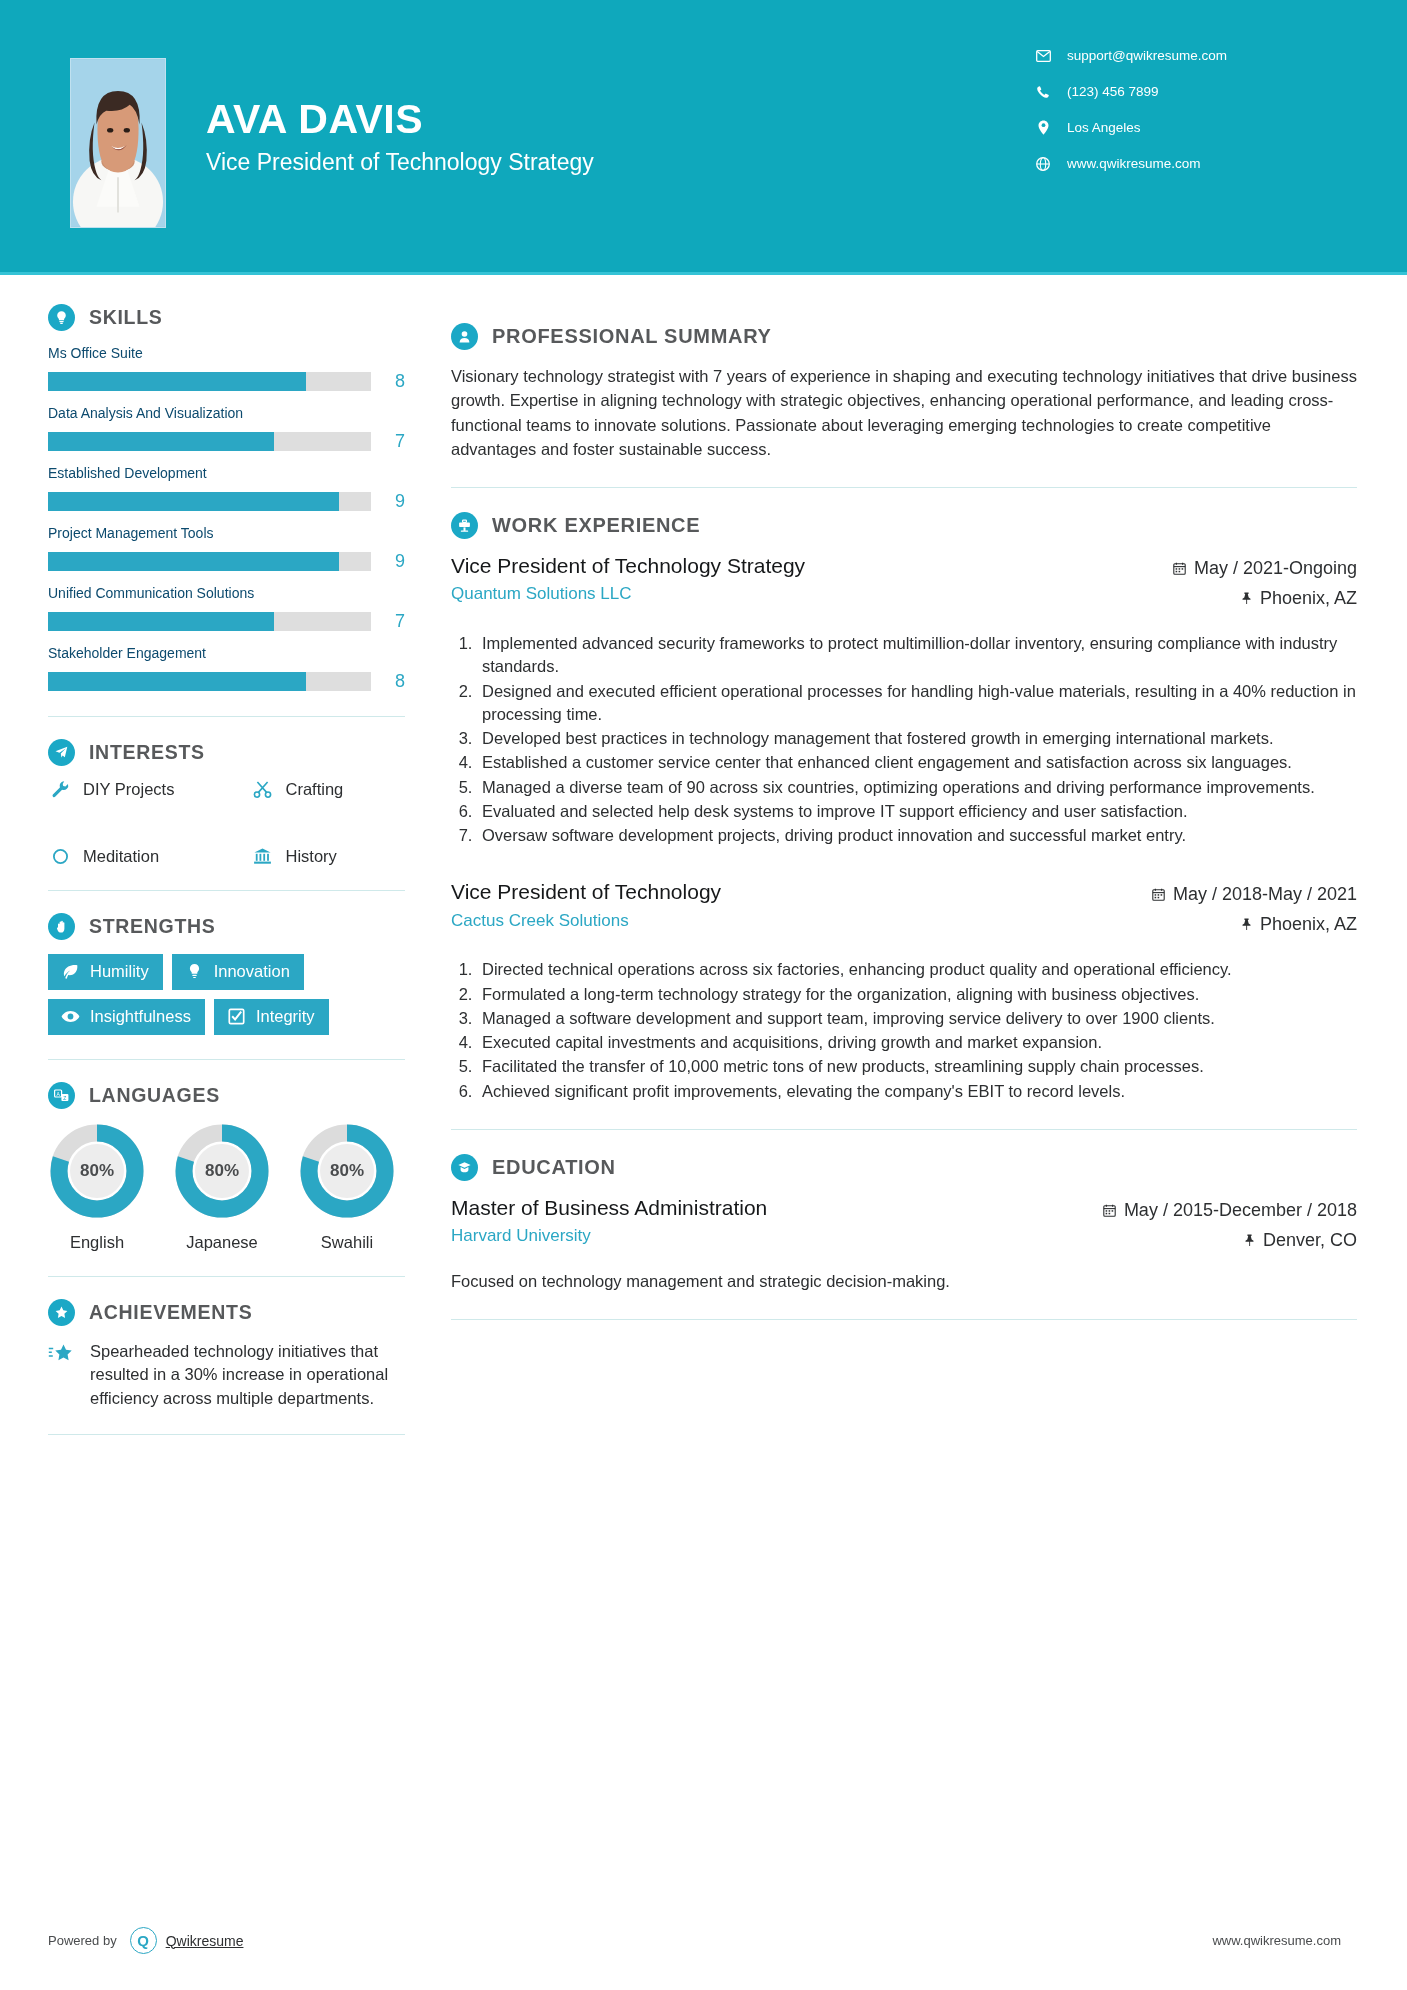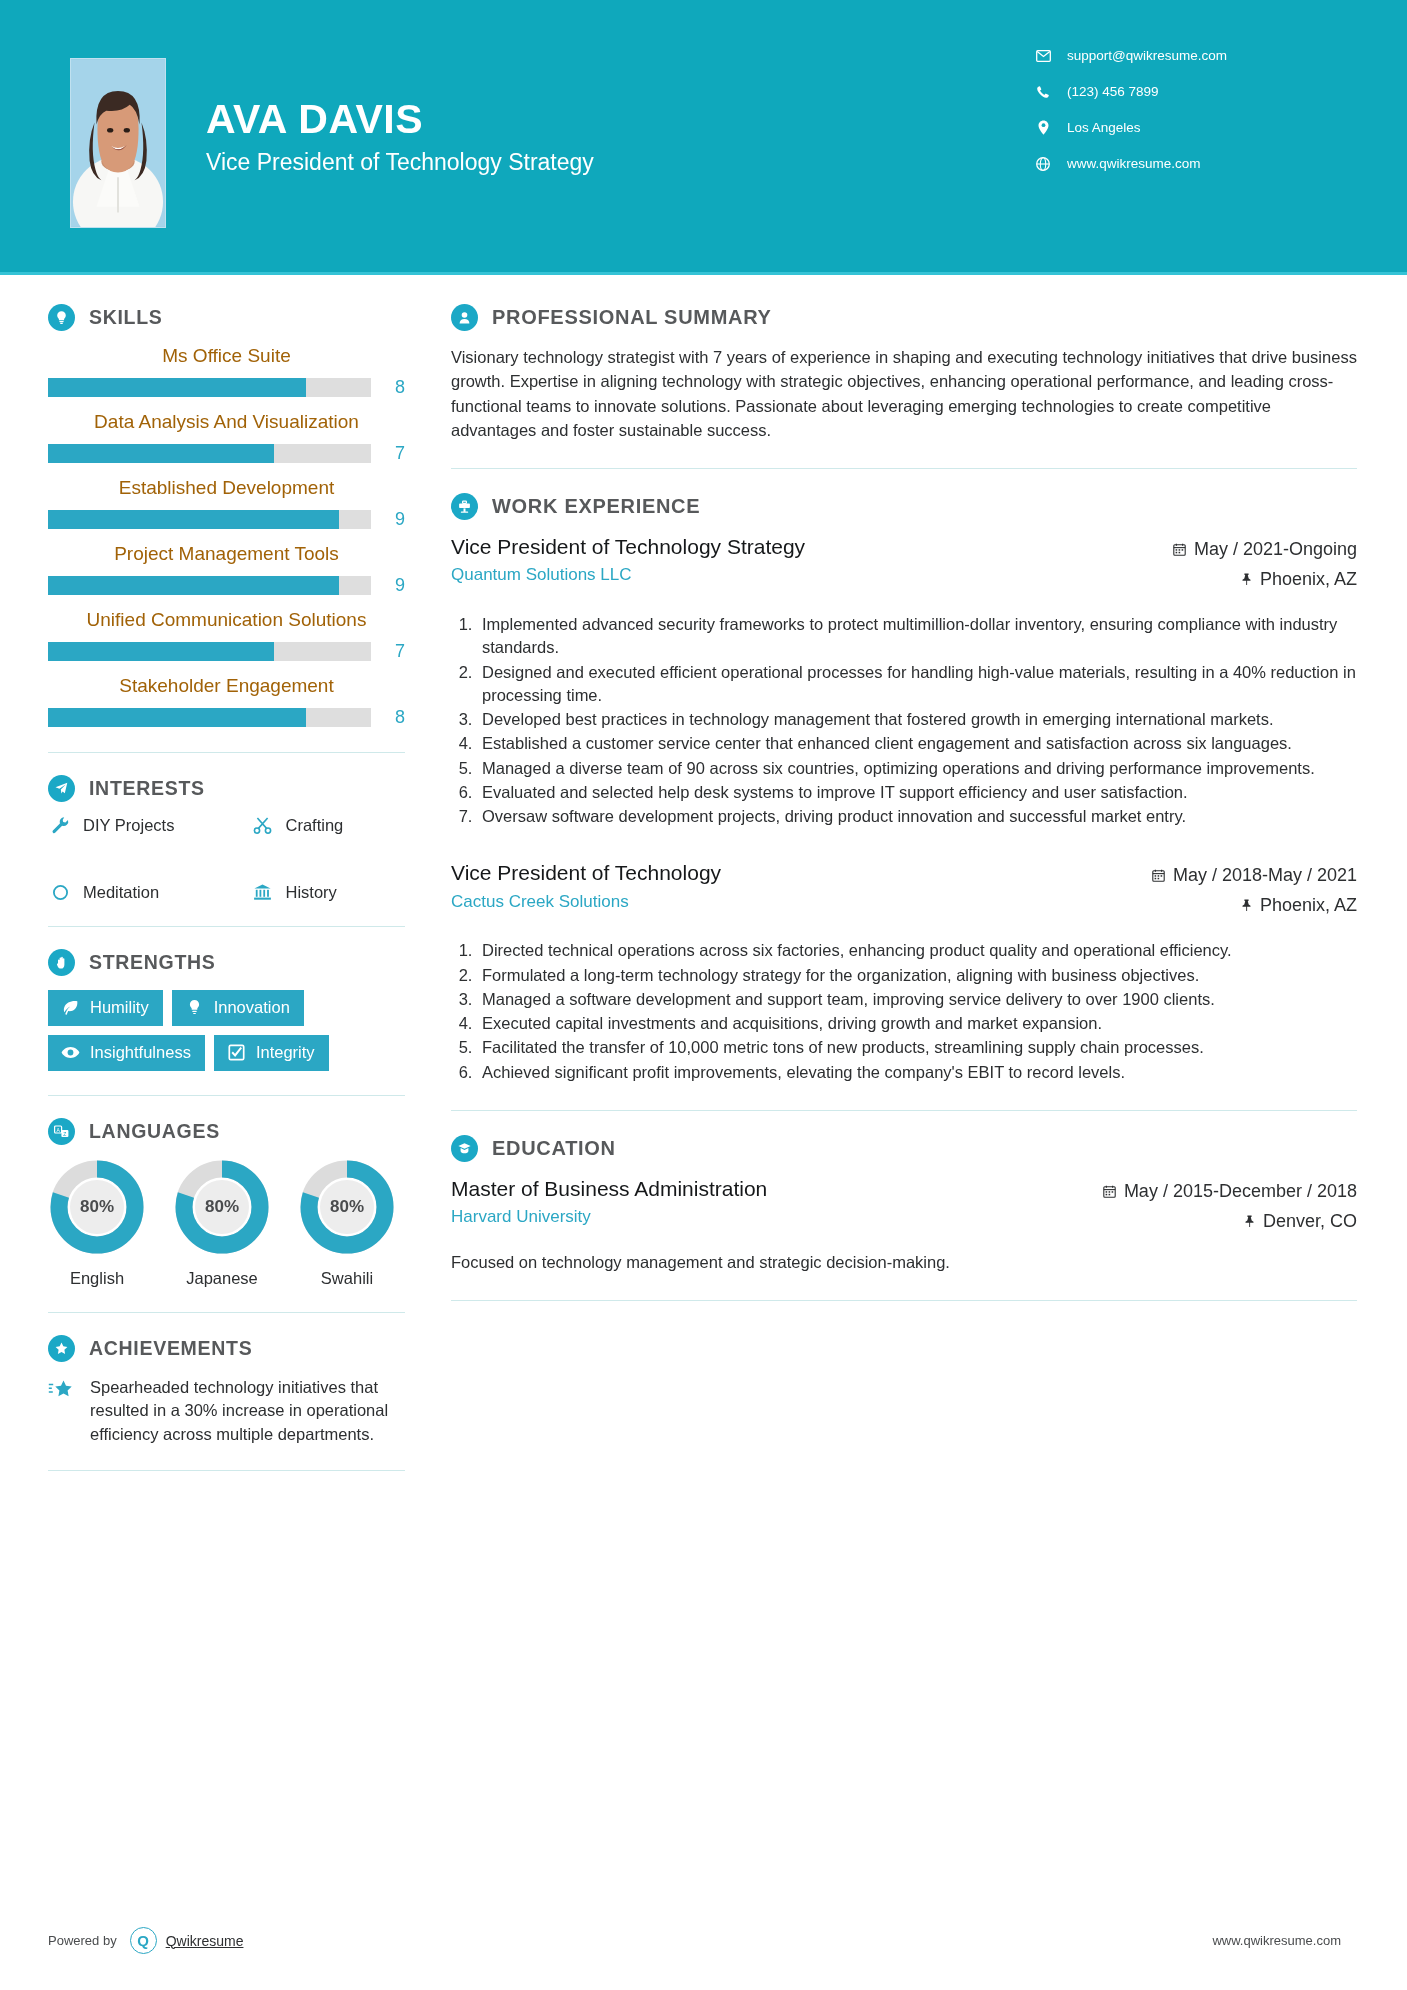--- a/index.html
+++ b/index.html
@@ -84,20 +84,21 @@
     align-items: flex-start;
   }
   .left-col {
     width: 405px;
     flex: 0 0 405px;
     padding: 32px 0 0 48px;
   }
   .right-col {
     flex: 1 1 auto;
     padding: 32px 50px 0 46px;
+    margin-top: 19px;
   }
 
   
   .sec-head {
     display: flex;
     align-items: center;
     margin-bottom: 14px;
   }
   .sec-ico {
     width: 27px;
@@ -126,24 +127,23 @@
   }
   hr.div-r {
     border: none;
     border-top: 1.5px solid #cfe9ea;
     margin: 26px 0 24px 0;
   }
 
   
   .skill { margin-bottom: 13px; }
   .skill-name {
-    font-size: 19px;
-    color: #a16207;
+    font-size: 14px;
+    color: #0c4a6e;
     margin-bottom: 10px;
-    text-align: center;
   }
   .skill-row {
     display: flex;
     align-items: center;
   }
   .bar-track {
     flex: 1 1 auto;
     height: 19px;
     background: #dedede;
     position: relative;

